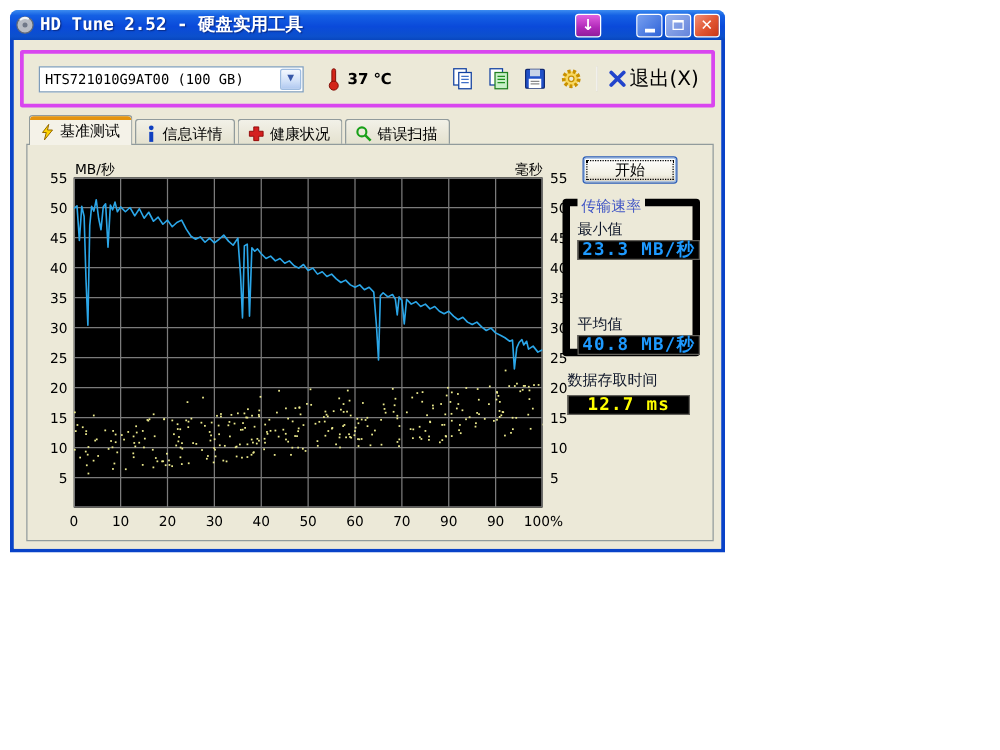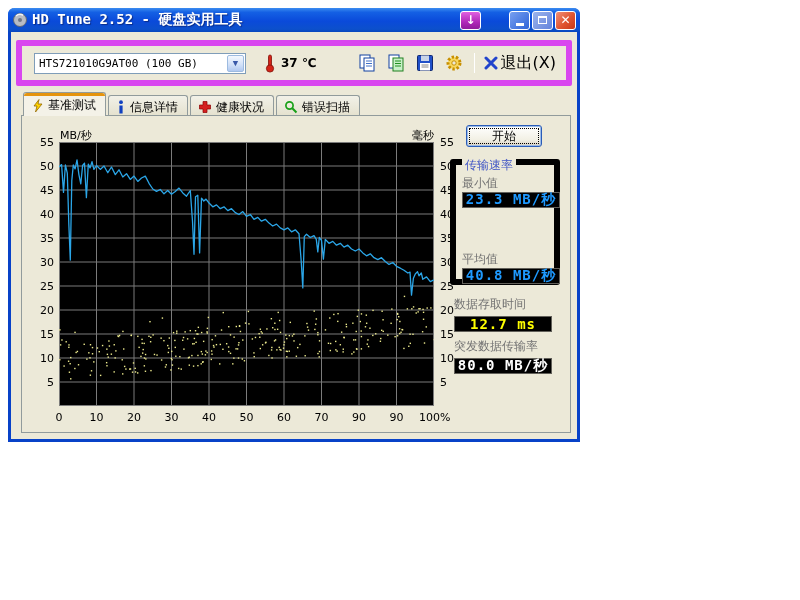--- a/index.html
+++ b/index.html
@@ -16,21 +16,21 @@
   .tb-btn { width:21px; height:19px; border-radius:3px; border:1px solid #fff; color:#fff;
     display:flex; align-items:center; justify-content:center; font-weight:bold; font-size:12px; cursor:default; }
   .btn-download { background:linear-gradient(180deg,#E060E0 0%,#B028B8 60%,#901C9C 100%); margin-right:26px; }
   .btn-min { background:linear-gradient(135deg,#78A0F0 0%,#2E63D8 100%); }
   .btn-min i { display:block; width:8px; height:3px; background:#fff; margin-top:9px; }
   .btn-max { background:linear-gradient(135deg,#9CB4EC 0%,#6484DC 100%); }
   .btn-max i { display:block; width:9px; height:8px; border:1px solid #fff; border-top:2px solid #fff; }
   .btn-close { background:linear-gradient(135deg,#F09078 0%,#E05430 55%,#C83818 100%); }
 
   .toolbar { position:absolute; left:5px; top:32px; width:556px; height:46px;
-    border:6px solid #d946ef; border-radius:2px; display:flex; align-items:center; }
+    border:3px solid #d946ef; border-radius:2px; display:flex; align-items:center; }
   .combo { position:relative; margin-left:12px; width:212px; height:21px; background:#fff;
     border:1px solid #7F9DB9; display:flex; align-items:center; font-family:"DejaVu Sans Mono", monospace; font-size:11px; }
   .combo .val { padding-left:4px; white-space:nowrap; overflow:hidden; }
   .combo .arrowbtn { position:absolute; right:1px; top:1px; width:17px; height:17px;
     background:linear-gradient(180deg,#F4F8FE 0%,#D0E0F8 60%,#B0C8F0 100%); border:1px solid #9DBBE0; border-radius:2px;
     display:flex; align-items:center; justify-content:center; color:#3858A8; font-size:9px; }
   .thermo { margin-left:18px; display:flex; align-items:center; gap:5px; }
   .temp-text { font-weight:bold; font-size:12px; }
   .tool-icons { margin-left:auto; display:flex; align-items:center; gap:7px; padding-right:10px; }
   .ticon { width:22px; height:20px; display:flex; align-items:center; justify-content:center; }
@@ -57,21 +57,21 @@
   
   .rpanel { position:absolute; left:426px; top:0; width:120px; height:316px; }
   .startbtn { position:absolute; left:18px; top:9px; width:76px; height:22px;
     background:linear-gradient(180deg,#FFFFFF 0%,#F2F0E4 70%,#D8D0C0 100%);
     border:1px solid #2A5CB8; border-radius:3px; box-shadow:0 0 0 1px #9CBCE8 inset;
     font-size:12px; display:flex; align-items:center; justify-content:center; outline:1px dotted #000; outline-offset:-4px; }
   .groupbox { position:absolute; left:2px; top:43px; width:110px; height:126px;
     border:6px solid #000000; border-radius:3px; }
   .groupbox .gtitle { position:absolute; left:6px; top:-8px; background:#ECE9D8; padding:0 3px;
     color:#4156C5; font-size:12px; }
-  .fieldlab { font-size:12px; color:#737373; }
+  .fieldlab { font-size:12px; color:#0f172a; }
   .valbox { background:#000; border:1px solid #62605A; height:16px; display:flex; align-items:center; justify-content:center;
     font-family:"DejaVu Sans Mono", monospace; font-weight:bold; font-size:14px; letter-spacing:1px; }
   .g-item { position:absolute; left:6px; width:98px; }
   .free-item { position:absolute; left:6px; width:98px; }
   .free-item .fieldlab { margin-bottom:3px; }
 </style>
 </head>
 <body>
 
 <div class="window">
@@ -560,24 +560,20 @@
         <div class="g-item" style="top:86px;">
           <div class="fieldlab">平均值</div>
           <div class="valbox" id="val-avg" style="color: rgb(30, 154, 255);">40.8 MB/秒</div>
         </div>
       </div>
 
       <div class="free-item" style="top:180px;">
         <div class="fieldlab">数据存取时间</div>
         <div class="valbox" id="val-access" style="color: rgb(255, 255, 0);">12.7 ms</div>
       </div>
-      <div class="free-item" style="top:222px;">
-        <div class="fieldlab">突发数据传输率</div>
-        <div class="valbox" id="val-burst" style="color: rgb(255, 255, 255);">80.0 MB/秒</div>
-      </div>
     </div>
   <span class="ticklab" style="left: 8px; top: 20px; width: 24px; text-align: right;">55</span>
       <span class="ticklab" style="left: 418px; top: 20px; width: 24px; text-align: left;">55</span>
       <span class="ticklab" style="left: 8px; top: 44px; width: 24px; text-align: right;">50</span>
       <span class="ticklab" style="left: 418px; top: 44px; width: 24px; text-align: left;">50</span>
       <span class="ticklab" style="left: 8px; top: 68px; width: 24px; text-align: right;">45</span>
       <span class="ticklab" style="left: 418px; top: 68px; width: 24px; text-align: left;">45</span>
       <span class="ticklab" style="left: 8px; top: 92px; width: 24px; text-align: right;">40</span>
       <span class="ticklab" style="left: 418px; top: 92px; width: 24px; text-align: left;">40</span>
       <span class="ticklab" style="left: 8px; top: 116px; width: 24px; text-align: right;">35</span>

